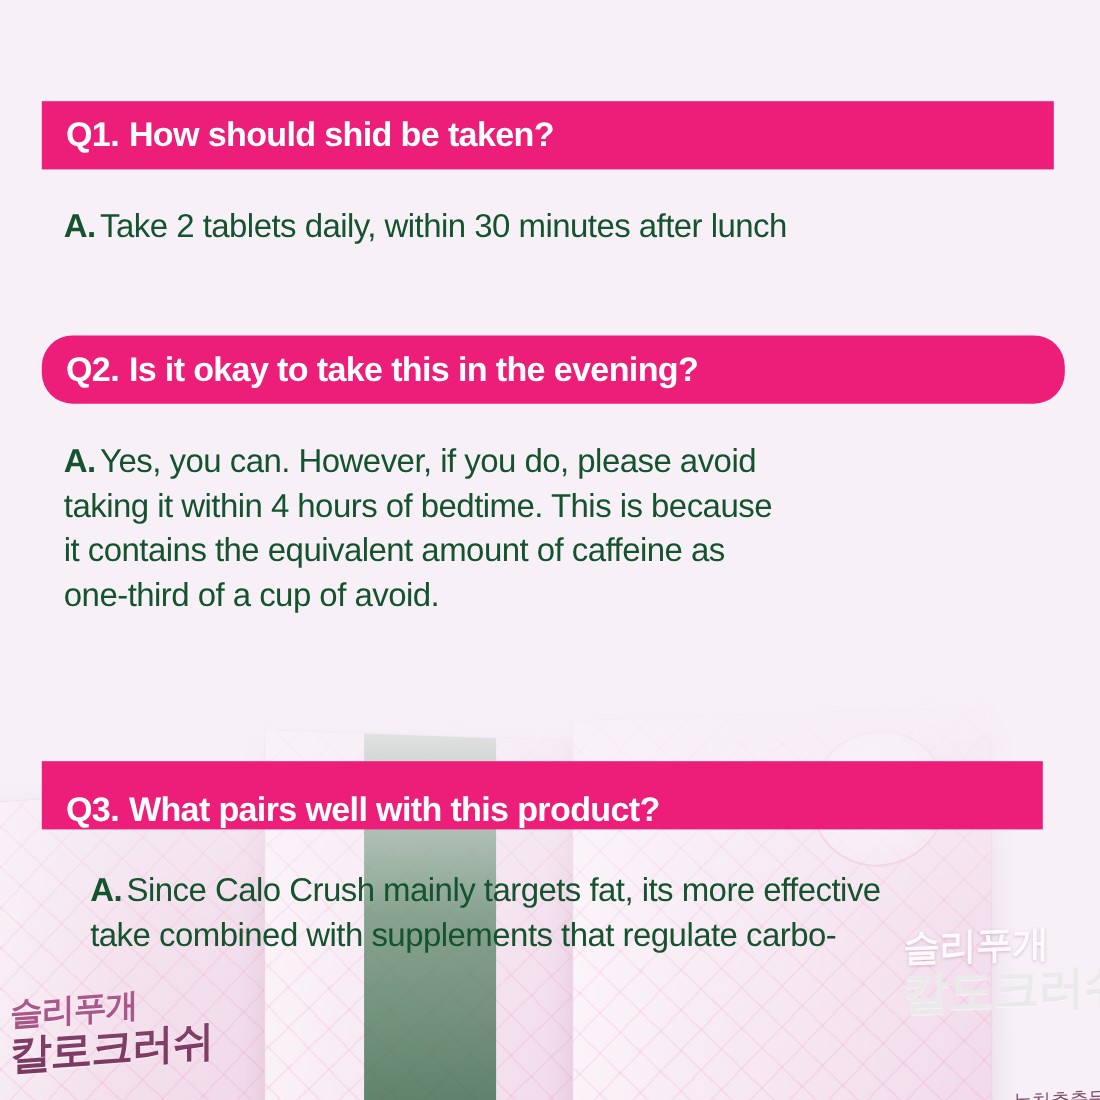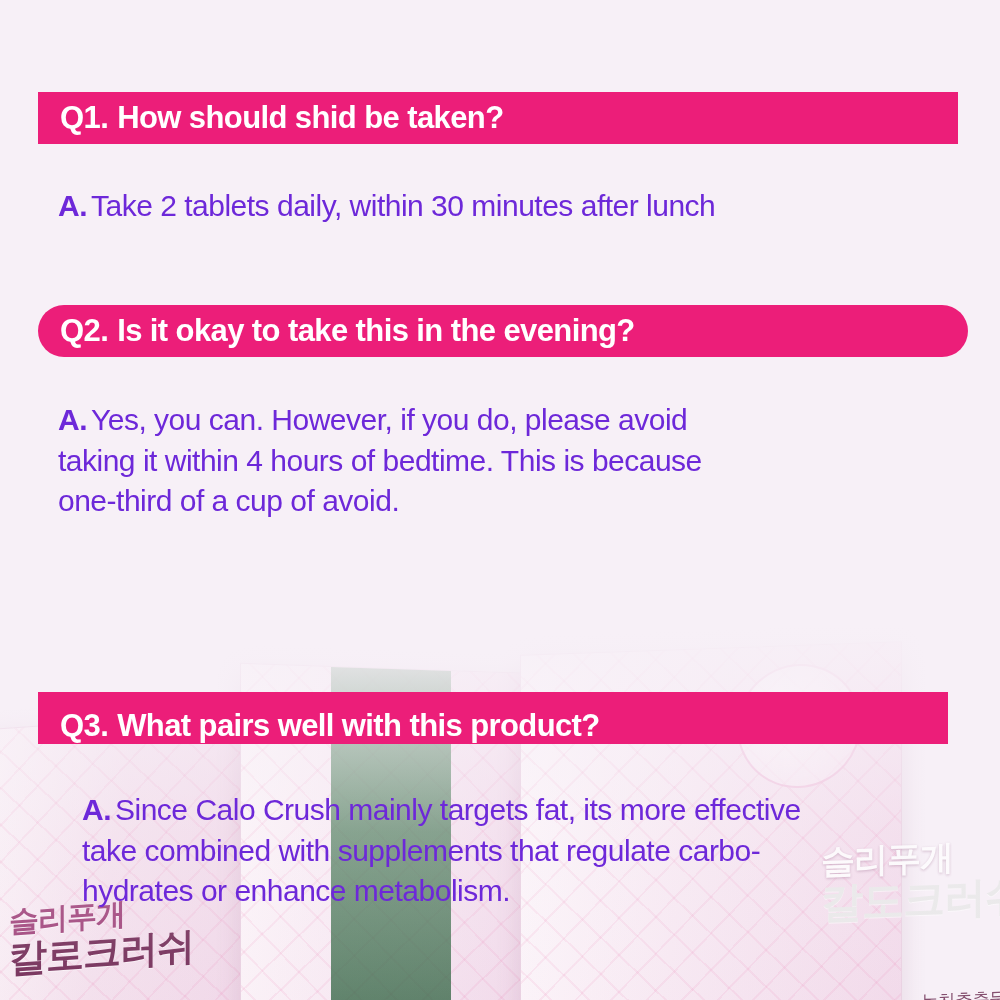--- a/index.html
+++ b/index.html
@@ -119,28 +119,28 @@
     left: 38px;
     background: #ec1e79;
     color: #ffffff;
     font-size: 31px;
     font-weight: bold;
     letter-spacing: -0.6px;
     display: flex;
     align-items: center;
     padding: 0 0 0 22px;
     box-sizing: border-box;
-    height: 52px;
+    height: 62px;
   }
   .qbar .qlabel { margin-right: 9px; }
 
   .answer {
     position: absolute;
     left: 58px;
-    color: #6d28d9;
+    color: #14532d;
     font-size: 30px;
     line-height: 1.35;
     letter-spacing: -0.5px;
   }
   .answer .alabel {
     font-weight: bold;
     margin-right: 4px;
   }
 
   
@@ -193,27 +193,27 @@
       <span class="alabel">A.</span><span>Take 2 tablets daily, within 30 minutes after lunch</span>
     </div>
 
     <div class="qbar" id="qbar-2">
       <span class="qlabel">Q2.</span>
       <span>Is it okay to take this in the evening?</span>
     </div>
     <div class="answer" id="ans-2">
       <span class="ans-line"><span class="alabel">A.</span><span>Yes, you can. However, if you do, please avoid</span></span>
       <span class="ans-line">taking it within 4 hours of bedtime. This is because</span>
+      <span class="ans-line">it contains the equivalent amount of caffeine as</span>
       <span class="ans-line">one-third of a cup of avoid.</span>
     </div>
 
     <div class="qbar" id="qbar-3">
       <span class="qlabel">Q3.</span>
       <span>What pairs well with this product?</span>
     </div>
     <div class="answer" id="ans-3">
       <span class="ans-line"><span class="alabel">A.</span><span>Since Calo Crush mainly targets fat, its more effective</span></span>
       <span class="ans-line">take combined with supplements that regulate carbo-</span>
-      <span class="ans-line">hydrates or enhance metabolism.</span>
     </div>
 
   </div>
 </div>
 
 </body></html>

